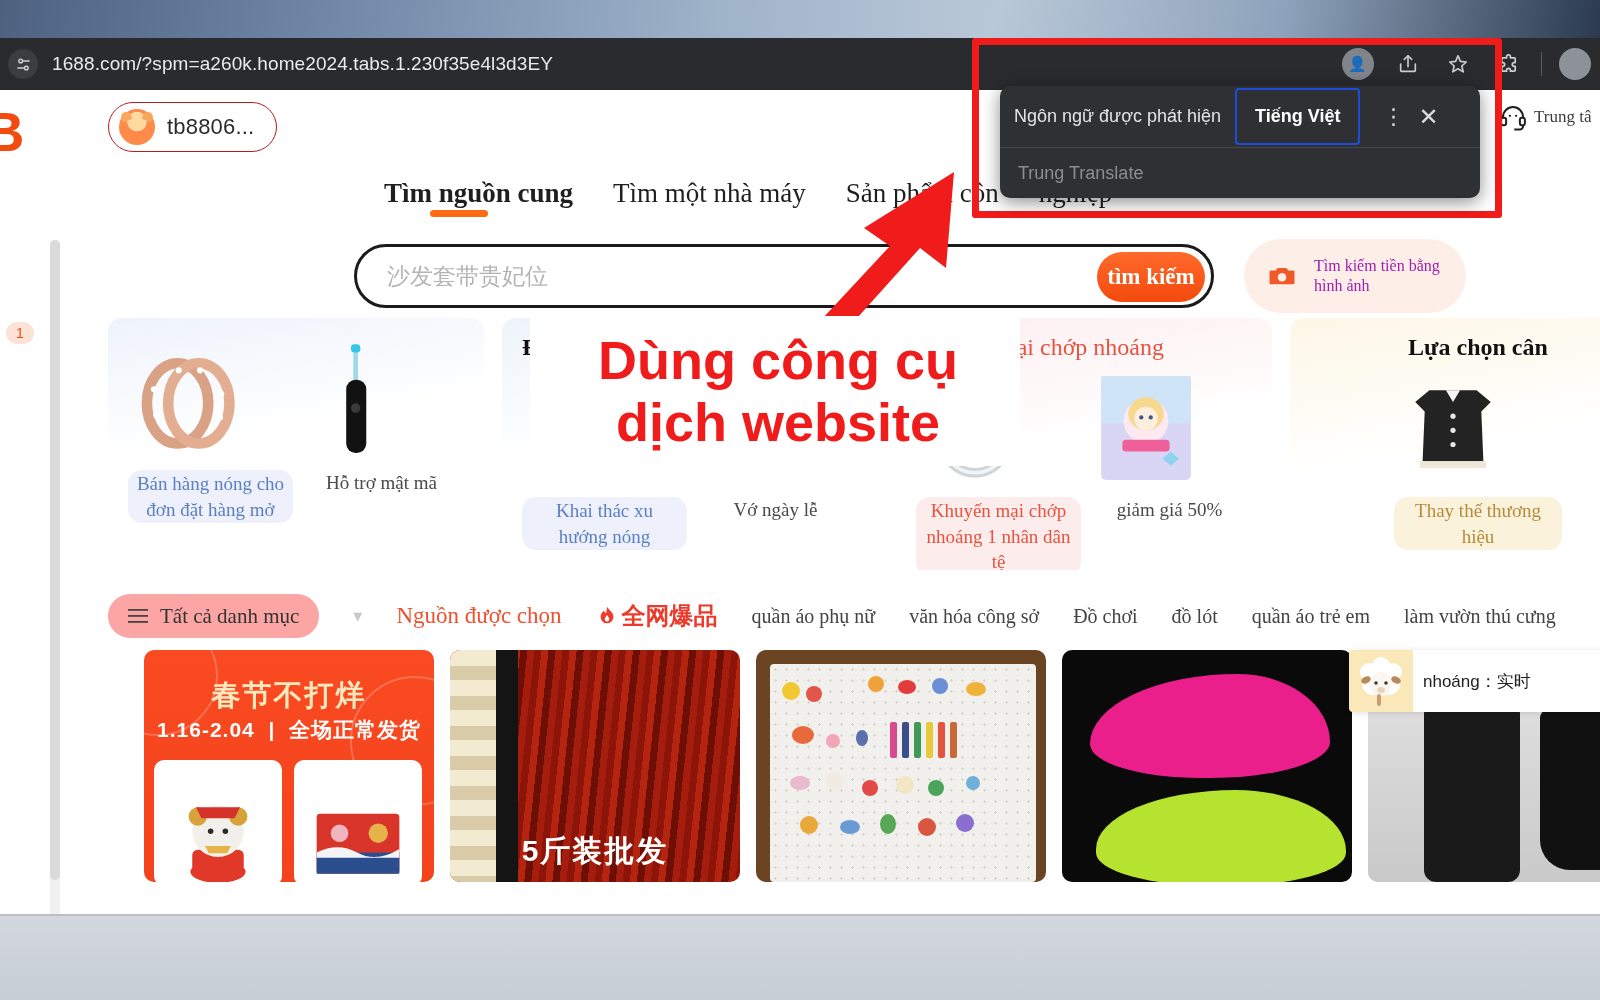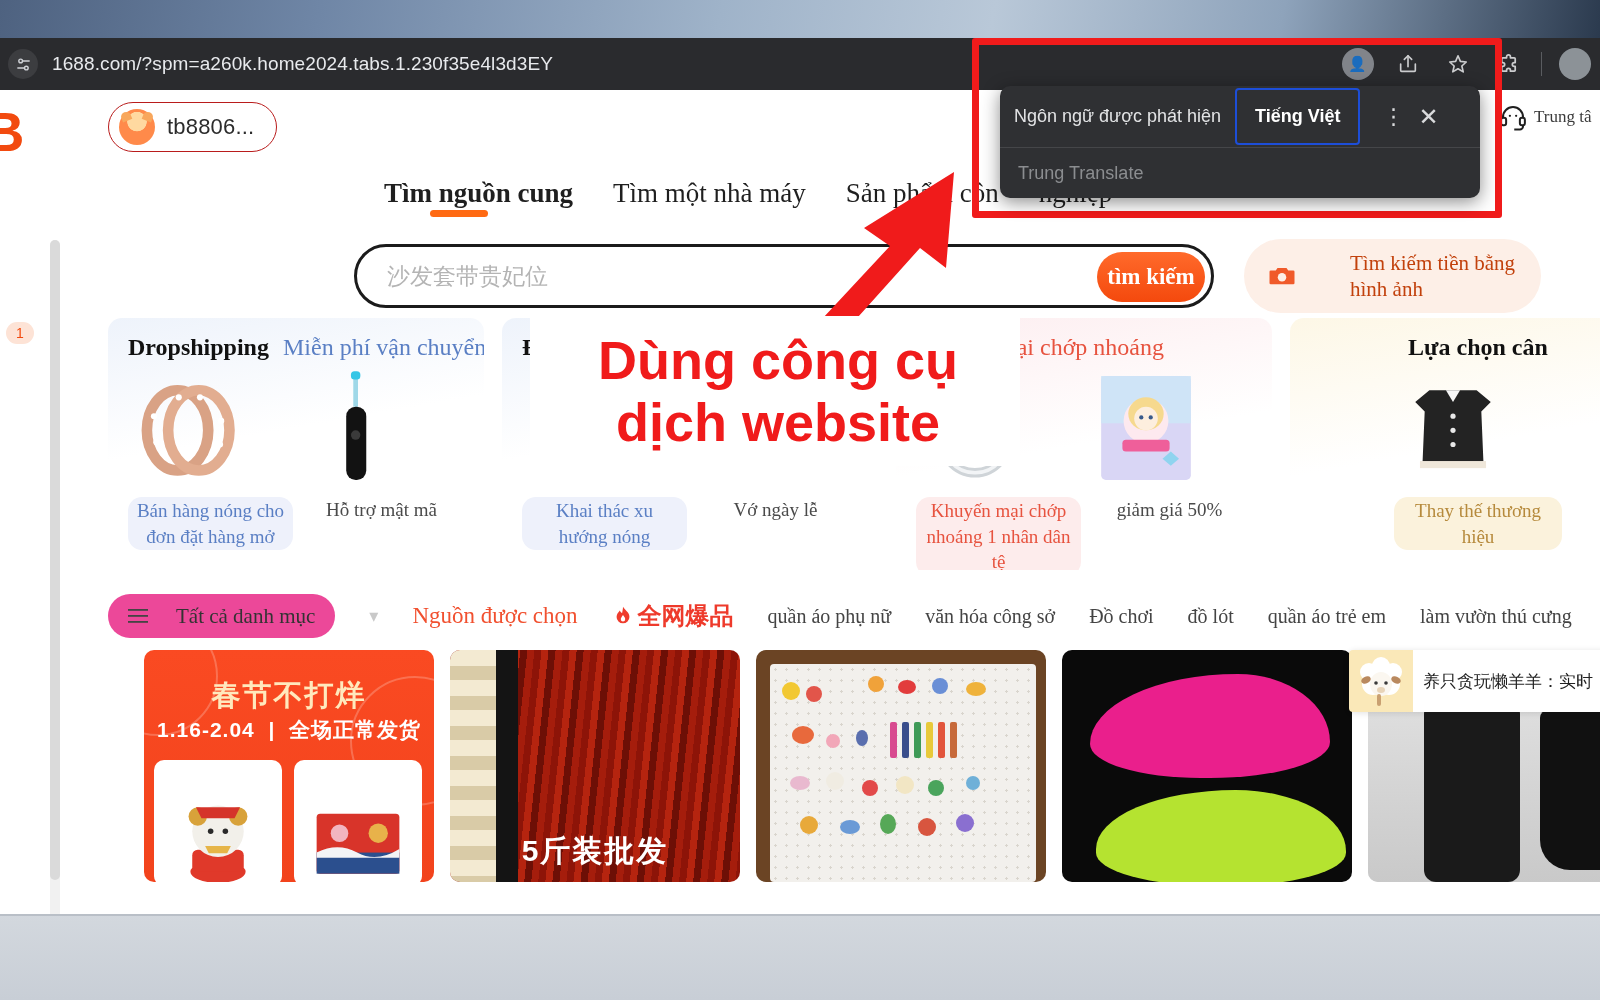--- a/index.html
+++ b/index.html
@@ -150,22 +150,22 @@
   .btn-search {
     position:absolute; right: 6px; top: 5px;
     width: 108px; height: 50px; border-radius: 25px; border:none; cursor:pointer;
     background: linear-gradient(180deg,#ff6a2b,#f4490d);
     color:#fff; font-size: 23px; font-family:"Liberation Serif", serif; font-weight:700;
   }
   .img-search {
     margin-left: 30px; height: 74px; min-width: 200px; border-radius: 38px;
     background:#fdefe7; display:flex; align-items:center; gap: 14px; padding: 0 26px 0 20px;
   }
-  .img-search .txt { color:#c2410c; font-size: 21px; line-height: 1.25;
-                     font-family:"Liberation Serif", serif; white-space:nowrap;margin-left:36px; }
+  .img-search .txt { color:#a21caf; font-size: 16px; line-height: 1.25;
+                     font-family:"Liberation Serif", serif; white-space:nowrap; }
 
   
   .promo-row { position:absolute; left: 44px; top: 228px; width: 1500px; height: 252px; display:flex; gap: 18px; }
   .promo-card {
     width: 376px; height: 252px; border-radius: 14px; flex: 0 0 auto;
     background: linear-gradient(170deg,#eef3fb 0%, #ffffff 45%);
     padding: 16px 20px 0 20px; position:relative; overflow:hidden;
   }
   .promo-card.pink { background: linear-gradient(170deg,#fdeef0 0%, #ffffff 50%); }
   .promo-card.cream { background: linear-gradient(170deg,#fdf7e6 0%, #ffffff 50%); }
@@ -186,22 +186,22 @@
   .promo-cap.hl { background:#eef1fb; border-radius: 14px; padding: 1px 8px; display:inline-block;}
   .promo-cap.hl.red { background:#fdecec; }
   .promo-cap.hl.gold { background:#fbf2dc; }
 
   
   .catbar {
     position:absolute; left: 44px; top: 500px; width: 1520px; height: 52px;
     display:flex; align-items:center; gap: 34px;
   }
   .cat-all {
-    height: 44px; border-radius: 22px; background:#ec4899; padding: 0 20px;
-    display:flex; align-items:center; gap: 28px; font-size: 21px; color:#333;
+    height: 44px; border-radius: 22px; background:#fca5a5; padding: 0 20px;
+    display:flex; align-items:center; gap: 12px; font-size: 21px; color:#333;
     font-family:"Liberation Serif", serif; white-space:nowrap;
   }
   .cat-caret { color:#c9c9c9; font-size: 18px; }
   .cat-sel { color:#f1502f; font-size: 23px; font-family:"Liberation Serif", serif; white-space:nowrap; }
   .cat-hot { display:flex; align-items:center; gap:4px; }
   .cat-hot .hz { font-size: 24px; font-weight:700; color:#ee3a2b; white-space:nowrap; }
   .cat-link { font-size: 20px; color:#444; font-family:"Liberation Serif", serif; white-space:nowrap; }
 
   
   .grid { position:absolute; left: 80px; top: 560px; width: 1500px; height: 250px; display:flex; gap: 16px; }
@@ -418,24 +418,20 @@
           <div class="txt">
             <div>Tìm kiếm tiền bằng</div>
             <div>hình ảnh</div>
           </div>
         </div>
       </div>
 
       <div class="promo-row">
 
         <div class="promo-card">
-          <div class="promo-head">
-            <span class="b">Dropshipping</span>
-            <span class="accent">Miễn phí vận chuyển</span>
-          </div>
           <div class="promo-body">
             <div class="promo-item">
               <svg class="thumb" viewBox="0 0 100 100">
                 <ellipse cx="42" cy="52" rx="26" ry="34" fill="none" stroke="#d9a285" stroke-width="9"></ellipse>
                 <ellipse cx="60" cy="52" rx="26" ry="34" fill="none" stroke="#e2ad90" stroke-width="9"></ellipse>
                 <circle cx="22" cy="40" r="2.6" fill="#fff"></circle>
                   <circle cx="24" cy="62" r="2.6" fill="#fff"></circle>
                 <circle cx="43" cy="24" r="2.6" fill="#fff"></circle>
                   <circle cx="61" cy="24" r="2.6" fill="#fff"></circle>
                 <circle cx="79" cy="44" r="2.6" fill="#fff"></circle>
@@ -660,21 +656,21 @@
             <circle cx="40" cy="34" r="11" fill="#fff"></circle>
             <ellipse cx="32" cy="34" rx="11" ry="12" fill="#fbf7f0"></ellipse>
             <circle cx="27" cy="33" r="1.8" fill="#3a3a3a"></circle>
               <circle cx="37" cy="33" r="1.8" fill="#3a3a3a"></circle>
             <ellipse cx="32" cy="40" rx="4" ry="3" fill="#e8d4b8"></ellipse>
             <ellipse cx="17" cy="30" rx="5" ry="3.4" fill="#b9895f" transform="rotate(-24 17 30)"></ellipse>
             <ellipse cx="47" cy="30" rx="5" ry="3.4" fill="#b9895f" transform="rotate(24 47 30)"></ellipse>
             <rect x="28" y="44" width="4" height="12" rx="2" fill="#c9a071"></rect>
           </svg>
         </div>
-        <div class="sheep-txt">养只贪玩懒羊羊：实时</div>
+        <div class="sheep-txt">nhoáng：实时</div>
       </div>
 
     </div>
   </div>
 
   <div class="callout-bg"></div>
   <div class="callout">
     <div>Dùng công cụ</div>
     <div>dịch website</div>
   </div>

